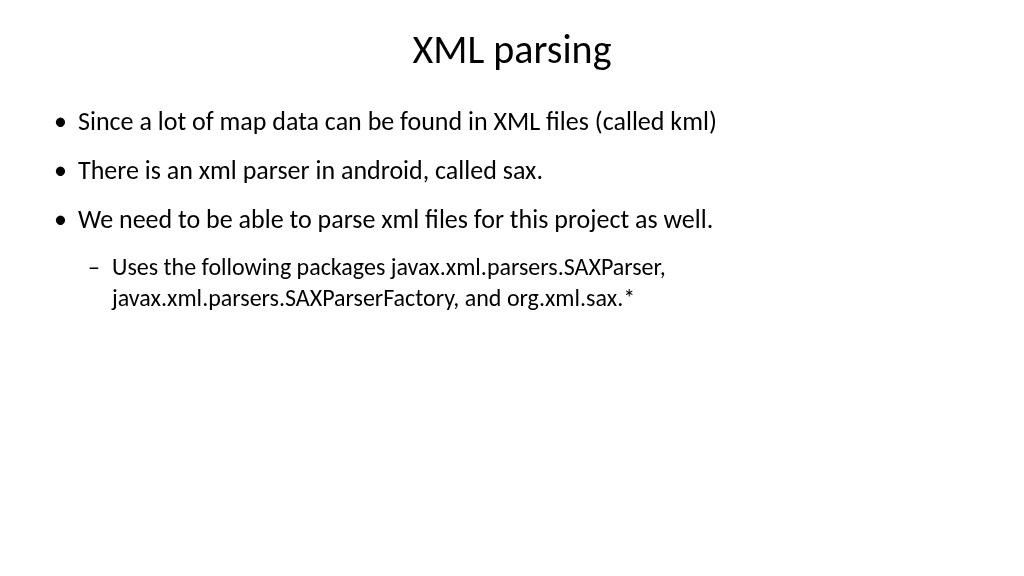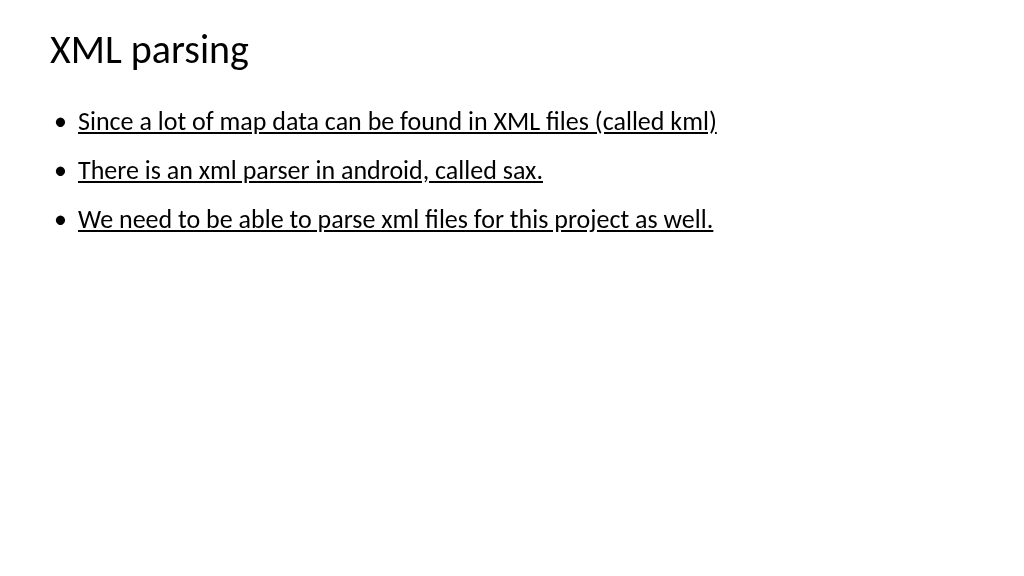--- a/index.html
+++ b/index.html
@@ -9,28 +9,28 @@
     }
     body {
       width: 1024px;
       height: 576px;
       background: #ffffff;
       font-family: Calibri, 'Segoe UI', Arial, sans-serif;
       color: #000000;
       padding: 20px 50px;
     }
     .slide-title {
+      text-align: center;
       font-size: 40px;
       font-weight: 400;
       margin-bottom: 30px;
       margin-top: 5px;
     }
     .bullet-list {
       list-style: none;
-      text-decoration: underline;
     }
     .bullet-item-l1 {
       font-size: 26px;
       line-height: 1.35;
       margin-bottom: 14px;
       padding-left: 28px;
       position: relative;
     }
     .bullet-item-l1::before {
       content: "•";
@@ -56,13 +56,14 @@
   </style>
 </head>
 <body>
 
 <h1 class="slide-title">XML parsing</h1>
 
 <ul class="bullet-list">
   <li class="bullet-item-l1">Since a lot of map data can be found in XML files (called kml)</li>
   <li class="bullet-item-l1">There is an xml parser in android, called sax.</li>
   <li class="bullet-item-l1">We need to be able to parse xml files for this project as well.</li>
+  <li class="bullet-item-l2">Uses the following packages javax.xml.parsers.SAXParser, javax.xml.parsers.SAXParserFactory, and org.xml.sax.*</li>
 </ul>
 
 </body></html>

